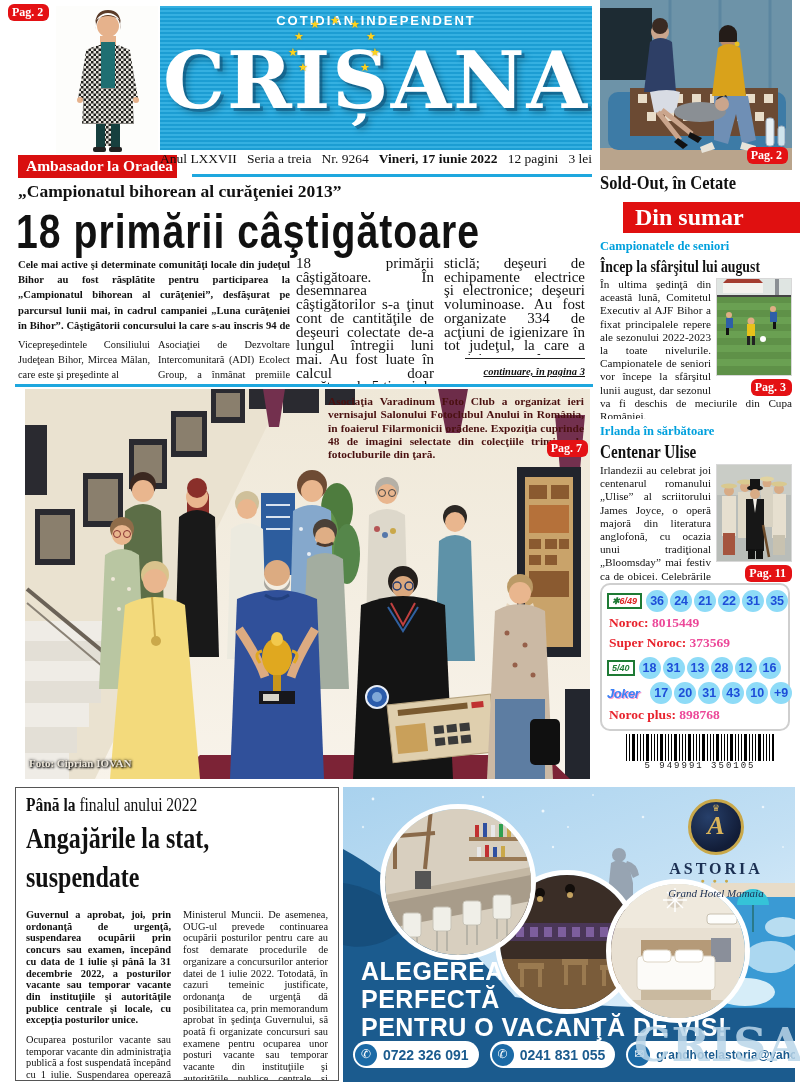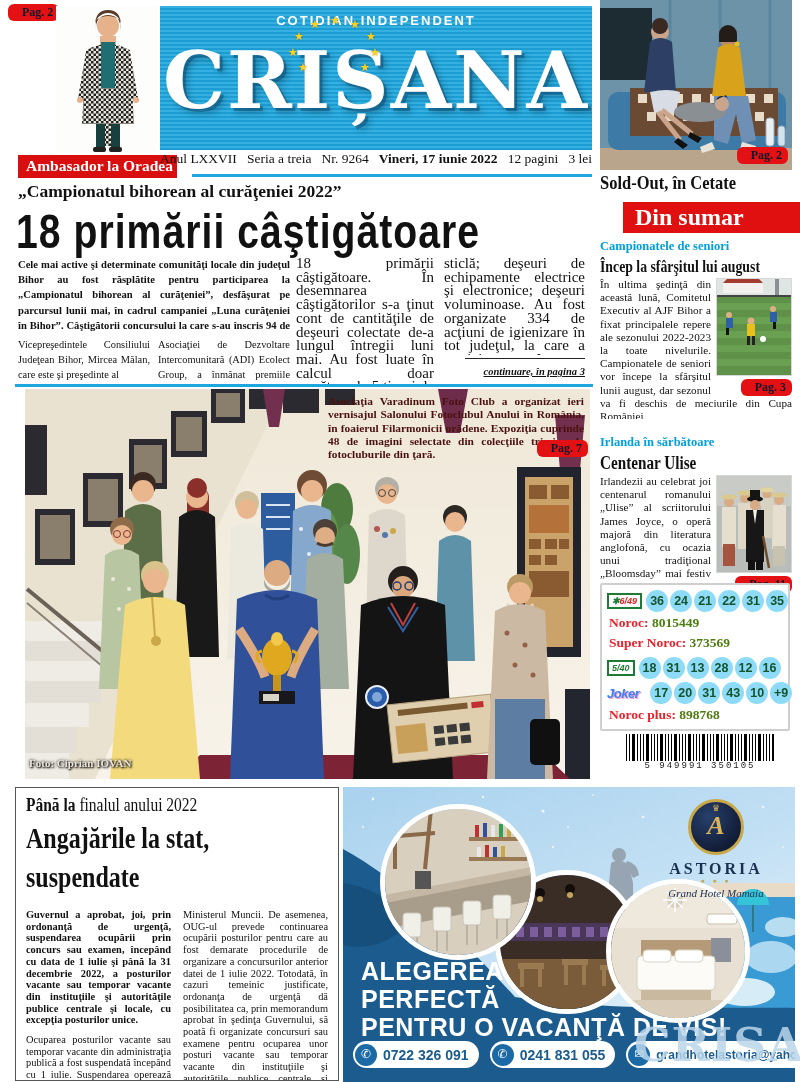--- a/index.html
+++ b/index.html
@@ -1,21 +1,21 @@
 <!DOCTYPE html>
 <html><head>
 <meta charset="utf-8">
 <style>
   html,body{margin:0;padding:0;background:#888;}
   #page{position:relative;width:800px;height:1082px;background:#fff;overflow:hidden;
         font-family:"Liberation Serif",serif;color:#111;margin:0 auto;}
   .abs{position:absolute;}
   .jtext{text-align:justify;}
-  .badge{background:#e41114;color:#0f172a;font:bold 12px "Liberation Serif",serif;
-         padding:1px 6px 2px 14px;display:inline-block;line-height:14px;border-radius:6px;}
+  .badge{background:#e41114;color:#ffffff;font:bold 12px "Liberation Serif",serif;
+         padding:1px 6px 2px 4px;display:inline-block;line-height:14px;border-radius:6px;}
   
   #badge-topleft{left:8px;top:4px;}
   #amb-photo{left:56px;top:6px;width:102px;height:148px;}
   #amb-banner{left:18px;top:155px;background:#d90f0f;color:#fff;
       font:bold 15.5px "Liberation Serif",serif;padding:2px 4px 3px 8px;}
   #masthead{left:160px;top:6px;width:432px;height:144px;
       background:#1ea7de;
       background-image:repeating-linear-gradient(180deg,rgba(255,255,255,.10) 0 2px,rgba(0,40,80,.08) 2px 4px);
       overflow:hidden;}
   #masthead .tagline{margin-top:7px;text-align:center;color:#fff;
@@ -57,37 +57,37 @@
       transform:scale(1.0,1.15);transform-origin:left top;}
   #dinsumar{left:600px;top:202px;width:180px;height:31px;background:#e01010;color:#fff;
       font:bold 24px "Liberation Serif",serif;line-height:30px;padding-left:12px;margin-left:23px;}
   .s-kicker{color:#00a0dd;font:bold 12.5px "Liberation Serif",serif;}
   .s-head{font:bold 14.5px "Liberation Serif",serif;transform:scale(0.95,1.2);transform-origin:left top;
       margin:2px 0 5px 0;white-space:nowrap;}
   .s-head2{font:bold 15.5px "Liberation Serif",serif;transform:scale(0.98,1.2);transform-origin:left top;
       margin:2px 0 5px 0;white-space:nowrap;}
   .s-body{font-size:11.2px;line-height:13.2px;text-align:justify;}
   #item1{left:600px;top:239px;width:192px;height:180px;overflow:hidden;}
-  #item2{left:600px;top:435px;width:192px;height:158px;overflow:hidden;}
+  #item2{left:600px;top:424px;width:192px;height:158px;overflow:hidden;}
   .float-box{float:right;width:76px;margin-left:5px;text-align:right;}
   .float-box svg{display:block;margin-bottom:3px;border:1px solid #d8d8d8;}
   
-  #lotto{left:600px;top:583px;width:190px;height:148px;border:2px solid #cfcfcf;border-radius:2px;
+  #lotto{left:600px;top:583px;width:190px;height:148px;border:2px solid #cfcfcf;border-radius:10px;
       background:#fff;box-sizing:border-box;padding:5px 4px 0 5px;}
   .lrow{display:flex;align-items:center;gap:2px;margin-bottom:3px;}
   .lnum{width:22px;height:22px;border-radius:50%;background:#8edbf7;flex:0 0 auto;
       display:flex;align-items:center;justify-content:center;
-      font:bold 12.5px "Liberation Sans",sans-serif;color:#14532d;}
+      font:bold 12.5px "Liberation Sans",sans-serif;color:#1d4ed8;}
   .logo649,.logo540{background:#fff;border:2px solid #1e7a34;font:bold italic 9px "Liberation Sans",sans-serif;
       padding:1px 3px;flex:0 0 auto;margin-right:2px;}
   .logo649 .clv{color:#1e7a34;} .logo649 .n{color:#d22;} .logo540{color:#1e7a34;}
   .logojoker{font:bold italic 13px "Liberation Sans",sans-serif;color:#3b82f6;margin-right:9px;flex:0 0 auto;
       text-shadow:1px 1px 0 #f9c;letter-spacing:-0.5px;}
   .ltext{font:bold 13.5px "Liberation Serif",serif;margin:2px 0 4px 2px;}
-  .ltext .lab{color:#e8232d;} .ltext .val{color:#4d7c0f;}
+  .ltext .lab{color:#e8232d;} .ltext .val{color:#ec4899;}
   
   #barcode{left:622px;top:734px;width:156px;text-align:center;}
   #barcode .bars{height:27px;margin:0 4px;
       background:repeating-linear-gradient(90deg,#000 0 1.5px,#fff 1.5px 3px,#000 3px 4px,#fff 4px 6.5px,#000 6.5px 9px,#fff 9px 11px,#000 11px 11.8px,#fff 11.8px 14px);}
   #barcode .digits{font:9px "Liberation Mono",monospace;letter-spacing:2px;color:#222;}
   
   #bottom-article{left:15px;top:787px;width:324px;height:294px;border:1px solid #555;
       box-sizing:border-box;padding:4px 10px;overflow:hidden;background:#fff;}
   #ba-kicker{font:15.5px "Liberation Serif",serif;transform:scale(1,1.15);transform-origin:left top;margin-top:3px;}
   #ba-kicker .b{font-weight:bold;}
@@ -173,21 +173,21 @@
   <div class="abs" id="issue-strip">
     <span>Anul LXXVII</span>
     <span>Seria a treia</span>
     <span>Nr. 9264</span>
     <span class="b">Vineri, 17 iunie 2022</span>
     <span>12 pagini</span>
     <span>3 lei</span>
   </div>
   <div class="abs" id="rule-blue1"></div>
 
-  <div class="abs" id="kicker-main">„Campionatul bihorean al curăţeniei 2022”</div>
+  <div class="abs" id="kicker-main">„Campionatul bihorean al curăţeniei 2013”</div>
   <div class="abs" id="headline-main">18 primării câştigătoare</div>
   <div class="abs mbody jtext" id="lead">Cele mai active şi determinate comunităţi locale din judeţul Bihor au fost răsplătite pentru participarea la „Campionatul bihorean al curăţeniei”, desfăşurat pe parcursul lunii mai, în cadrul campaniei „Luna curăţeniei în Bihor”. Câştigătorii concursului la care s-au înscris 94 de primării au fost anunţaţi în cadrul unei gale care a avut loc miercuri, 15 iunie.</div>
   <div class="abs mbody jtext" id="mc1">Vicepreşedintele Consiliului Judeţean Bihor, Mircea Mălan, care este şi preşedinte al</div>
   <div class="abs mbody jtext" id="mc2">Asociaţiei de Dezvoltare Intercomunitară (ADI) Ecolect Group, a înmânat premiile celor</div>
   <div class="abs mbody jtext" id="mc3">18 primării câştigătoare. În desemnarea câştigătorilor s-a ţinut cont de cantităţile de deşeuri colectate de-a lungul întregii luni mai. Au fost luate în calcul doar următoarele 5 tipuri de deşeuri (colectate de la gospodării şi din cadrul campaniilor de igienizare): plastic/metal; hârtie/carton;</div>
   <div class="abs mbody jtext" id="mc4">sticlă; deşeuri de echipamente electrice şi electronice; deşeuri voluminoase. Au fost organizate 334 de acţiuni de igienizare în tot judeţul, la care a participat întreaga comunitate, în total, fiind strânse peste 1.300 de tone de deşeuri.</div>
   <div class="abs" id="cont3">
     <div class="rule"></div>
     <span class="contin">continuare, în pagina 3</span>
   </div>

